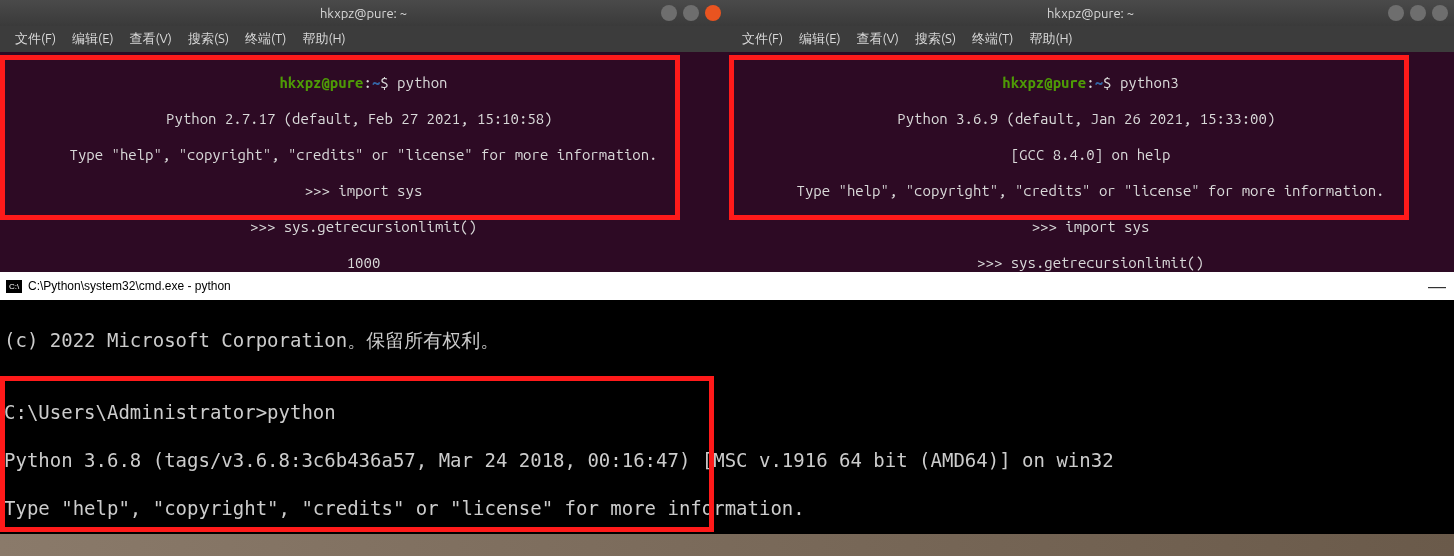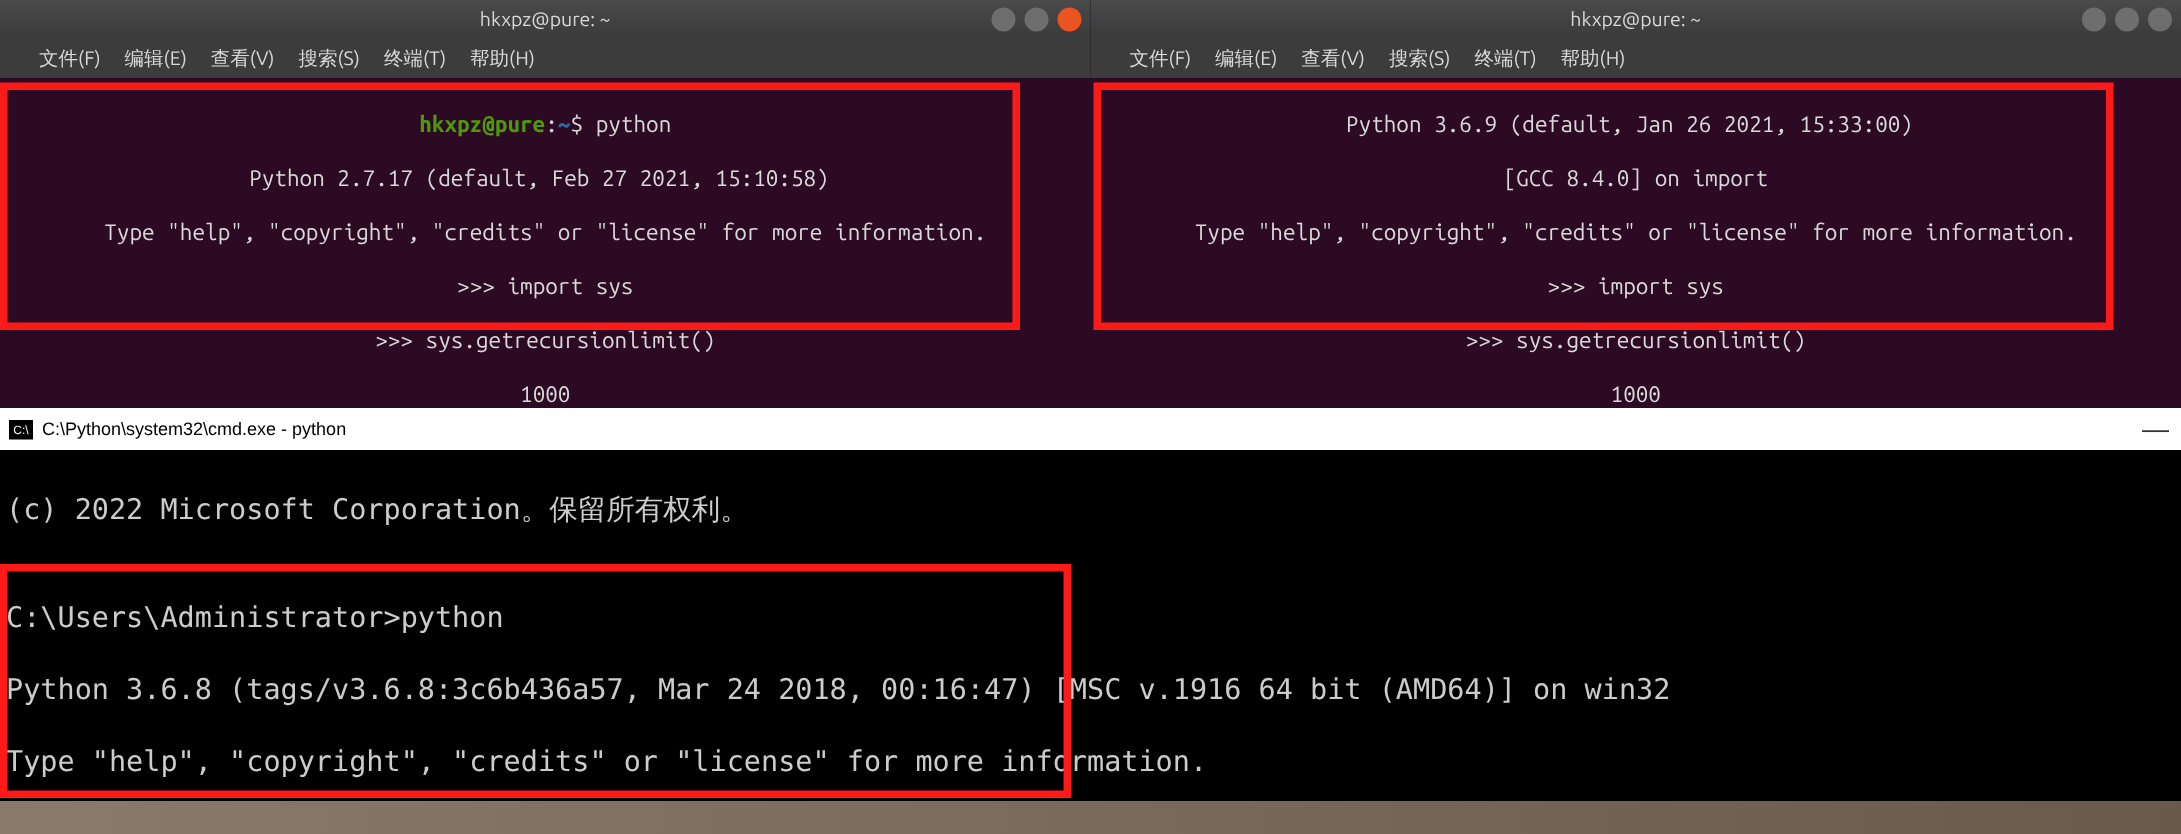--- a/index.html
+++ b/index.html
@@ -48,21 +48,21 @@
       font-size: 10px;
     }
     .win-min { background: #6e6e6e; }
     .win-max { background: #6e6e6e; }
     .win-close { background: #e95420; }
     .menubar {
       height: 26px;
       background: #3c3c3c;
       display: flex;
       align-items: center;
-      padding: 0 20px;
+      padding: 0 9px;
       gap: 4px;
       color: #d8d8d8;
       font-size: 13px;
       font-family: "Ubuntu", sans-serif;
     }
     .menu-item {
       padding: 2px 6px;
       cursor: pointer;
     }
     .terminal-content {
@@ -195,22 +195,23 @@
     </div>
     <div class="menubar">
       <span class="menu-item">文件(F)</span>
       <span class="menu-item">编辑(E)</span>
       <span class="menu-item">查看(V)</span>
       <span class="menu-item">搜索(S)</span>
       <span class="menu-item">终端(T)</span>
       <span class="menu-item">帮助(H)</span>
     </div>
     <div class="terminal-content">
+<div><span class="prompt-user">hkxpz@pure</span><span>:</span><span class="prompt-path">~</span><span>$ </span><span>python3</span></div>
 <div>Python 3.6.9 (default, Jan 26 2021, 15:33:00) </div>
-<div>[GCC 8.4.0] on import</div>
+<div>[GCC 8.4.0] on help</div>
 <div>Type "help", "copyright", "credits" or "license" for more information.</div>
 <div>&gt;&gt;&gt; import sys</div>
 <div>&gt;&gt;&gt; sys.getrecursionlimit()</div>
 <div>1000</div>
 <div><span>&gt;&gt;&gt; </span><span class="cursor-outline"></span></div>
     </div>
   </div>
 </div>
 
 <div class="red-box" style="left:0px; top:55px; width:680px; height:165px;"></div>

